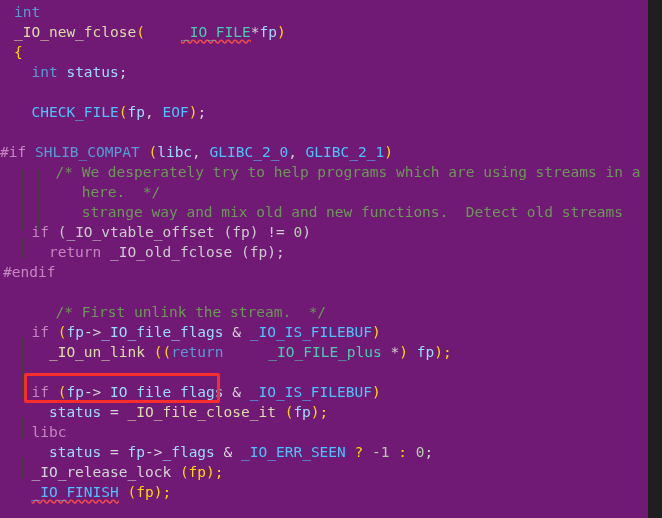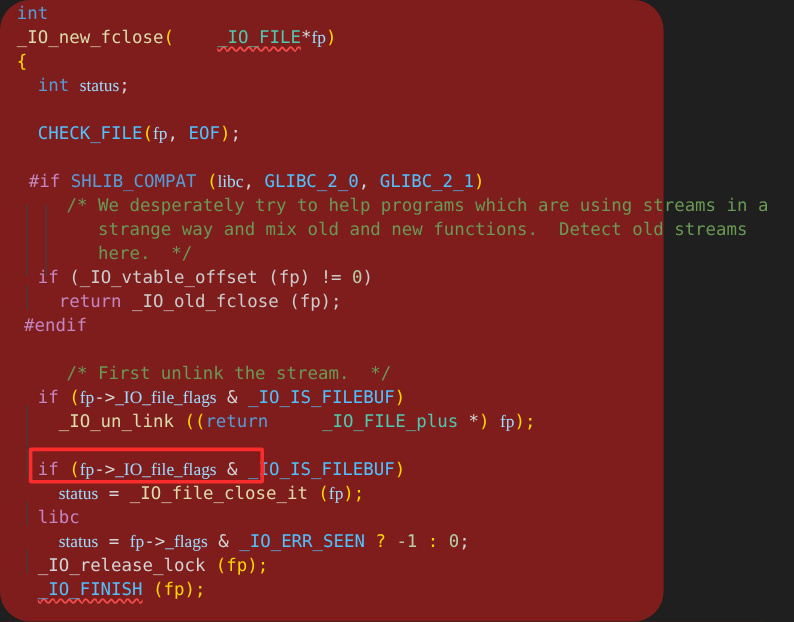--- a/index.html
+++ b/index.html
@@ -9,26 +9,25 @@
   }
   body {
     width: 662px;
     height: 518px;
     overflow: hidden;
     font-family: "DejaVu Sans Mono", "Liberation Mono", monospace;
   }
 
   #editor {
     position: relative;
-    width: 553px;
+    width: 648px;
     height: 518px;
-    background: #7f1d1d;
+    background: #701a75;
     padding: 0;
     box-sizing: border-box;
-    border-radius: 25px;
   }
 
   .code-surface {
     position: absolute;
     left: 0;
     top: 0;
     width: 662px;
     height: 518px;
     padding-top: 2px;
     box-sizing: border-box;
@@ -43,21 +42,21 @@
     box-sizing: border-box;
     letter-spacing: 0px;
     position: relative;
   }
 
   
   .t-type      { color: #569cd6; }
   .t-keyword   { color: #c586c0; }
   .t-kw2       { color: #569cd6; }
   .t-func      { color: #dcdcaa; }
-  .t-var       { color: #9cdcfe; font-family: Liberation Serif, serif; }
+  .t-var       { color: #9cdcfe; }
   .t-const     { color: #4fc1ff; }
   .t-class     { color: #4ec9b0; margin-left: 36px; }
   .t-plain     { color: #d4d4d4; }
   .t-comment   { color: #6a9955; margin-left: 24px; }
   .t-number    { color: #b5cea8; }
   .t-punct     { color: #d4d4d4; }
   .t-paren1    { color: #ffd700; }
   .t-dim       { color: #cccccc; }
 
   
@@ -111,33 +110,33 @@
     <div class="line"><span class="t-paren1">{</span></div>
 
     <div class="line"><span>  </span><span class="t-type">int</span><span> </span><span class="t-var">status</span><span class="t-punct">;</span></div>
 
     <div class="line"></div>
 
     <div class="line"><span>  </span><span class="t-const">CHECK_FILE</span><span class="t-paren1">(</span><span class="t-var">fp</span><span class="t-punct">, </span><span class="t-const">EOF</span><span class="t-paren1">)</span><span class="t-punct">;</span></div>
 
     <div class="line"></div>
 
-    <div class="line" style="padding-left:24px;"><span class="t-keyword">#if</span><span> </span><span class="t-kw2">SHLIB_COMPAT</span><span class="t-paren1"> (</span><span class="t-var">libc</span><span class="t-punct">, </span><span class="t-const">GLIBC_2_0</span><span class="t-punct">, </span><span class="t-const">GLIBC_2_1</span><span class="t-paren1">)</span></div>
+    <div class="line" style="padding-left:0;"><span class="t-keyword">#if</span><span> </span><span class="t-kw2">SHLIB_COMPAT</span><span class="t-paren1"> (</span><span class="t-var">libc</span><span class="t-punct">, </span><span class="t-const">GLIBC_2_0</span><span class="t-punct">, </span><span class="t-const">GLIBC_2_1</span><span class="t-paren1">)</span></div>
 
     <div class="line"><span>  </span><span class="t-comment">/* We desperately try to help programs which are using streams in a</span></div>
 
+    <div class="line"><span>     </span><span class="t-comment">here.  */</span></div>
+
     <div class="line"><span>     </span><span class="t-comment">strange way and mix old and new functions.  Detect old streams</span></div>
-
-    <div class="line"><span>     </span><span class="t-comment">here.  */</span></div>
 
     <div class="line"><span>  </span><span class="t-keyword">if</span><span class="t-dim"> (</span><span class="t-dim">_IO_vtable_offset</span><span class="t-dim"> (fp) != </span><span class="t-number">0</span><span class="t-dim">)</span></div>
 
     <div class="line"><span>    </span><span class="t-keyword">return</span><span> </span><span class="t-dim">_IO_old_fclose</span><span class="t-dim"> (fp);</span></div>
 
-    <div class="line" style="padding-left:20px;"><span class="t-keyword">#endif</span></div>
+    <div class="line" style="padding-left:3px;"><span class="t-keyword">#endif</span></div>
 
     <div class="line"></div>
 
     <div class="line"><span>  </span><span class="t-comment">/* First unlink the stream.  */</span></div>
 
     <div class="line"><span>  </span><span class="t-keyword">if</span><span class="t-paren1"> (</span><span class="t-var">fp</span><span class="t-plain">-&gt;</span><span class="t-var">_IO_file_flags</span><span class="t-plain"> &amp; </span><span class="t-const">_IO_IS_FILEBUF</span><span class="t-paren1">)</span></div>
 
     <div class="line"><span>    </span><span class="t-func">_IO_un_link</span><span class="t-paren1"> ((</span><span class="t-kw2">return</span><span> </span><span class="t-class">_IO_FILE_plus</span><span class="t-plain"> *</span><span class="t-paren1">) </span><span class="t-var">fp</span><span class="t-paren1">);</span></div>
 
     <div class="line"></div>

